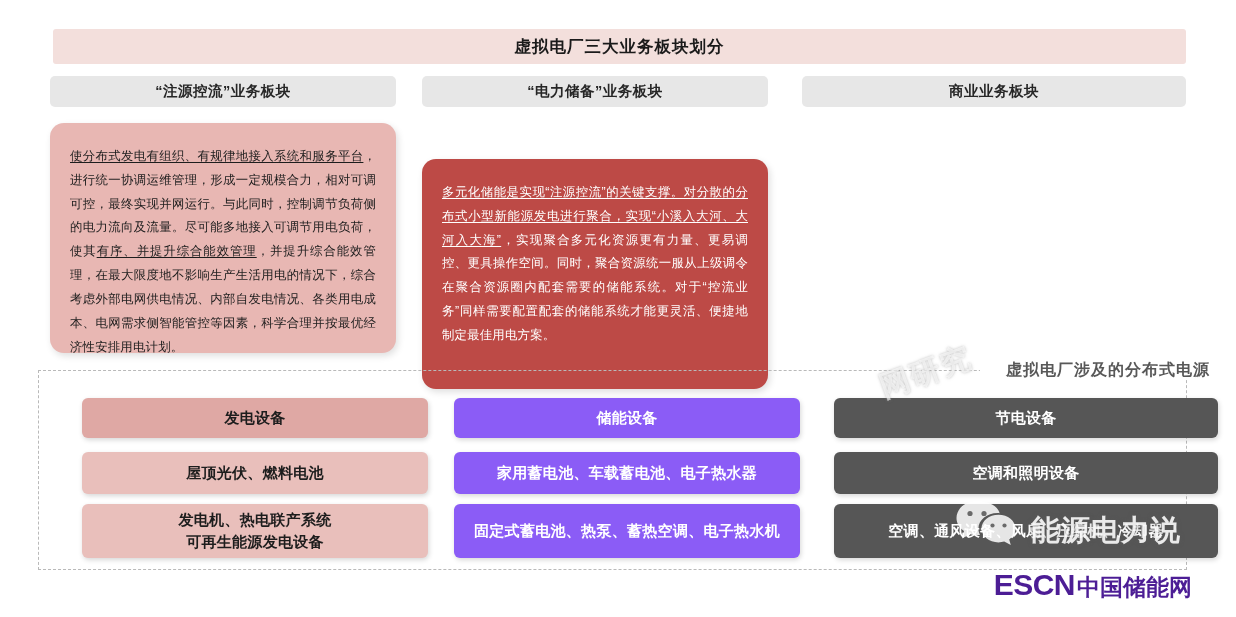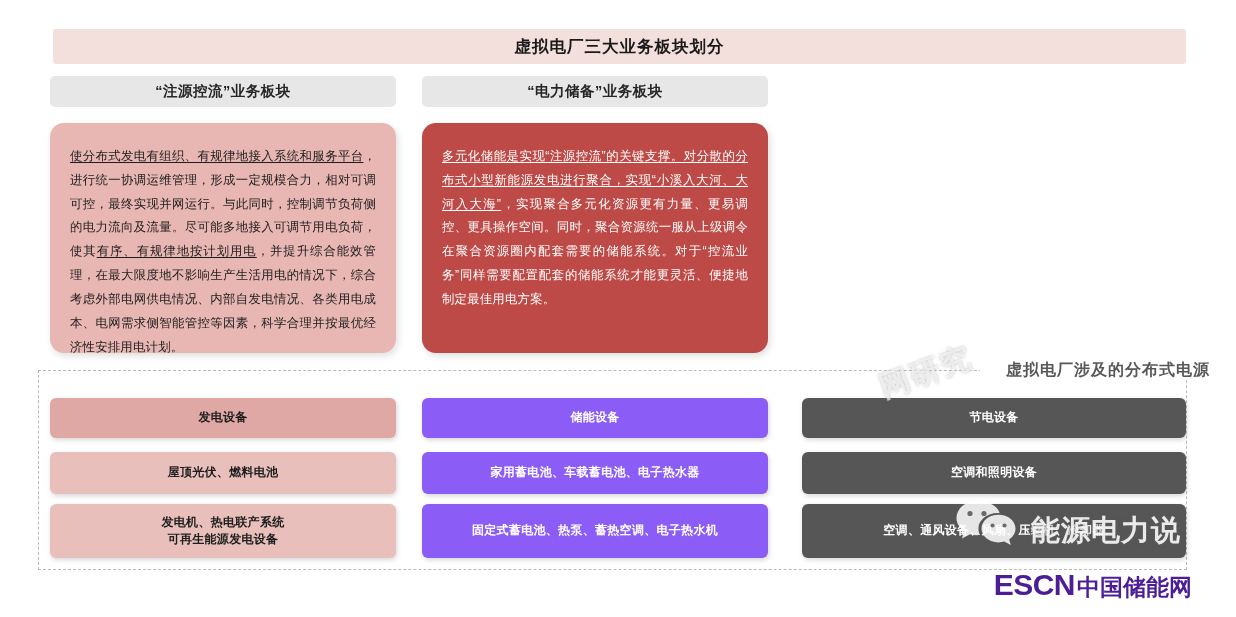--- a/index.html
+++ b/index.html
@@ -53,21 +53,21 @@
     box-shadow: 2px 3px 7px rgba(0,0,0,0.13);
     text-align: justify;
     text-justify: inter-ideograph;
   }
   .body-card.c1 {
     left: 50px; width: 346px; height: 230px;
     background: #E8B7B3; color: #1d1d1d;
   }
   .body-card.c2 {
     left: 422px; width: 346px; height: 230px;
-    background: #BD4A46; color: #ffffff;
+    background: #BD4A46; color: #ffffff; margin-top: 36px;
   }
   .body-card.c3 {
     left: 802px; width: 384px; height: 230px;
     background: #565656; color: #ffffff;
   }
   .body-card u { text-decoration: underline; text-underline-offset: 2px; }
   .body-card p + p { margin-top: 0; }
 
   
   .dashed-box {
@@ -90,26 +90,27 @@
     background: #ffffff;
     padding: 0 26px;
   }
 
   
   .cell {
     position: absolute;
     border-radius: 6px;
     display: flex; align-items: center; justify-content: center;
     text-align: center;
-    font-size: 12px;
+    font-size: 15px;
     font-weight: 700;
     line-height: 1.45;
     padding: 2px 8px;
     box-shadow: 1px 2px 5px rgba(0,0,0,0.16);
     letter-spacing: 0.3px;
+    margin-left: 32px;
   }
   
   .gc1 { left: 50px;  width: 346px; }
   .gc2 { left: 422px; width: 346px; }
   .gc3 { left: 802px; width: 384px; }
   
   .gr1 { top: 398px; height: 40px; }
   .gr2 { top: 452px; height: 42px; }
   .gr3 { top: 504px; height: 54px; }
 
@@ -160,24 +161,25 @@
 </style>
 </head>
 <body>
 
 <div id="root">
 
   <div class="main-title">虚拟电厂三大业务板块划分</div>
 
   <div class="col-head c1">“注源控流”业务板块</div>
   <div class="col-head c2">“电力储备”业务板块</div>
+  <div class="col-head c3">商业业务板块</div>
 
   <div class="body-card c1">
     <div class="rt">
-        <p><u>使分布式发电有组织、有规律地接入系统和服务平台</u>，进行统一协调运维管理，形成一定规模合力，相对可调可控，最终实现并网运行。与此同时，控制调节负荷侧的电力流向及流量。尽可能多地接入可调节用电负荷，使其<u>有序、有规律地按计划用电</u>，并提升综合能效管理，在最大限度地不影响生产生活用电的情况下，综合考虑外部电网供电情况、内部自发电情况、各类用电成本、电网需求侧智能管控等因素，科学合理并按最优经济性安排用电计划。</p>
+        <p><u>使分布式发电有组织、有规律地接入系统和服务平台</u>，进行统一协调运维管理，形成一定规模合力，相对可调可控，最终实现并网运行。与此同时，控制调节负荷侧的电力流向及流量。尽可能多地接入可调节用电负荷，使其<u>有序、并提升综合能效管理</u>，并提升综合能效管理，在最大限度地不影响生产生活用电的情况下，综合考虑外部电网供电情况、内部自发电情况、各类用电成本、电网需求侧智能管控等因素，科学合理并按最优经济性安排用电计划。</p>
       </div>
   </div>
   <div class="body-card c2">
     <div class="rt">
         <p><u>多元化储能是实现“注源控流”的关键支撑。对分散的分布式小型新能源发电进行聚合，实现“小溪入大河、大河入大海”</u>，实现聚合多元化资源更有力量、更易调控、更具操作空间。同时，聚合资源统一服从上级调令在聚合资源圈内配套需要的储能系统。对于“控流业务”同样需要配置配套的储能系统才能更灵活、便捷地制定最佳用电方案。</p>
       </div>
   </div>
 
   <div class="dashed-box"></div>
   <div class="section-title">

